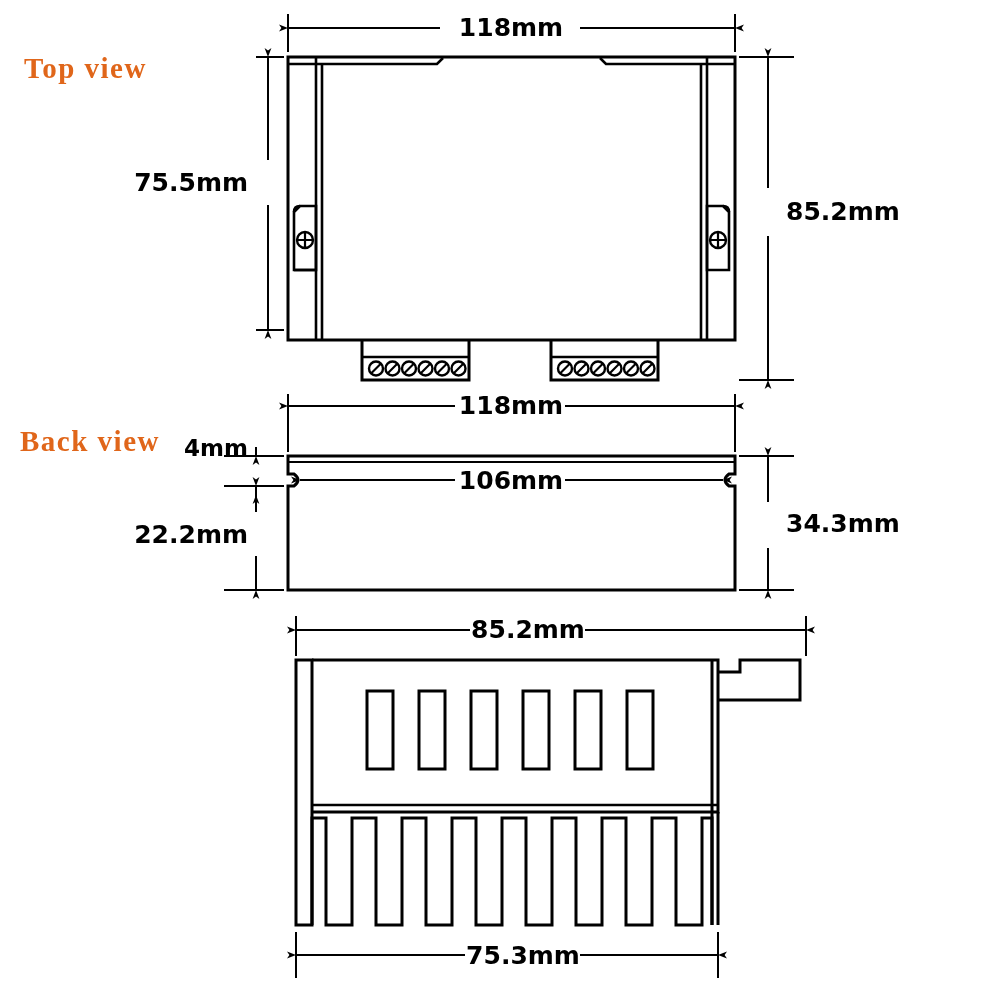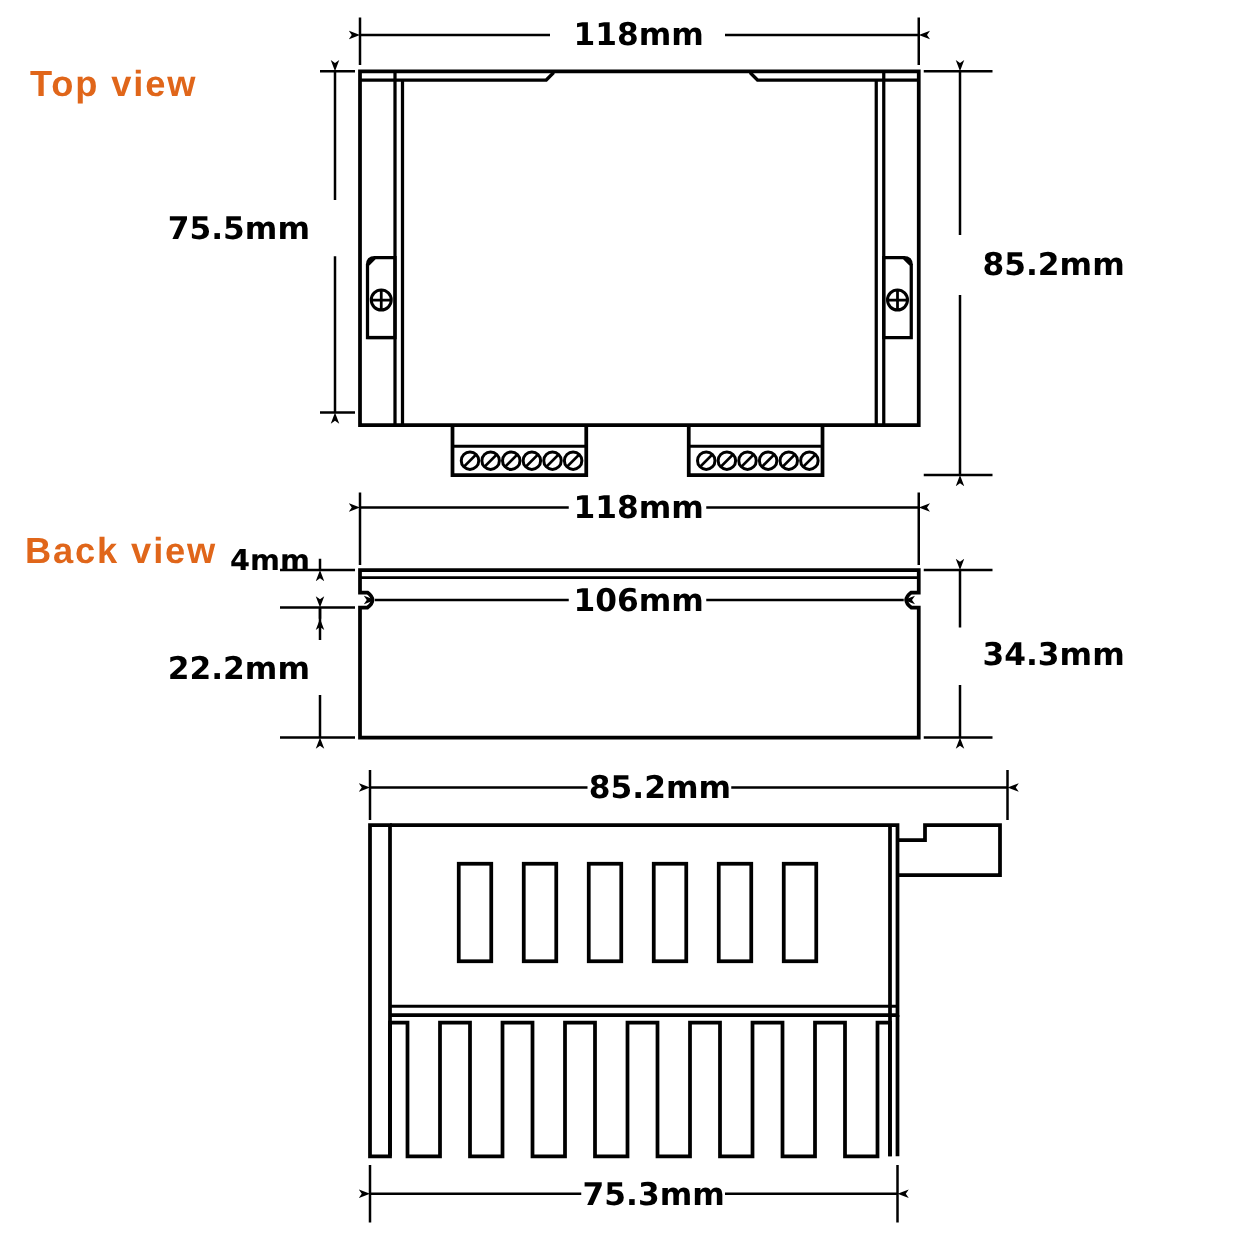--- a/index.html
+++ b/index.html
@@ -21,21 +21,21 @@
   }
   #drawing {
     position: absolute;
     left: 0;
     top: 0;
     width: 1000px;
     height: 1000px;
   }
   .view-label {
     position: absolute;
-    font-family: Liberation Sans, sans-serif;
+    font-family: Liberation Serif, serif;
     font-weight: bold;
     font-size: 29px;
     letter-spacing: 1.5px;
     color: #e0661a;
     white-space: nowrap;
     user-select: none;
   }
   #label-top  { left: 24px;  top: 52px;  }
   #label-back { left: 20px;  top: 425px; text-align: right; }
   #label-side { left: 44px;  top: 657px; }

